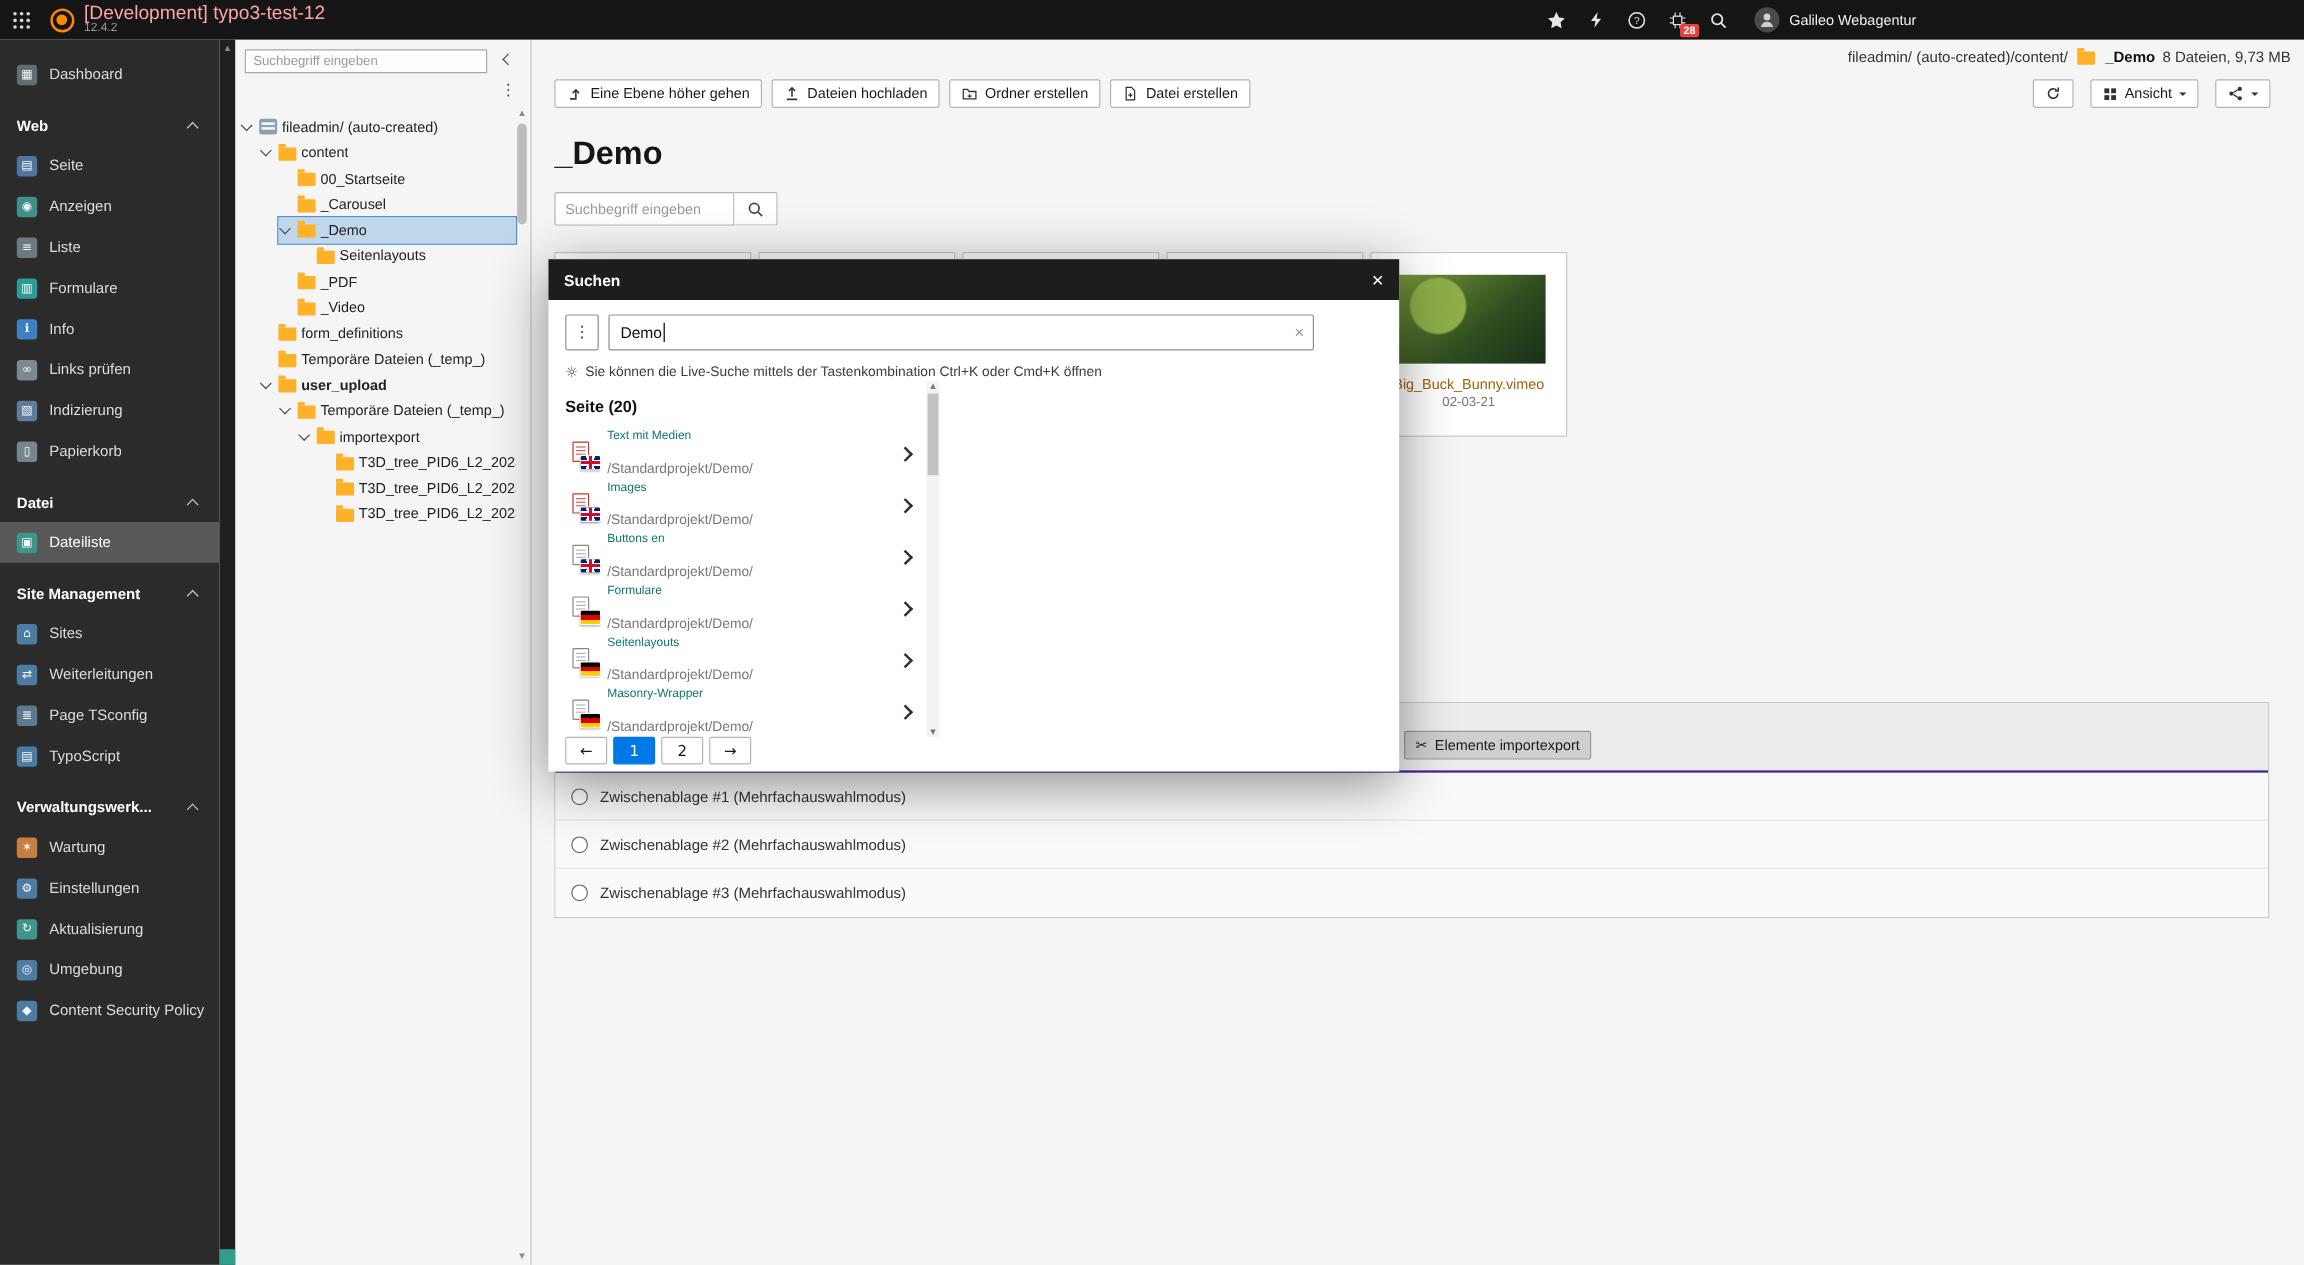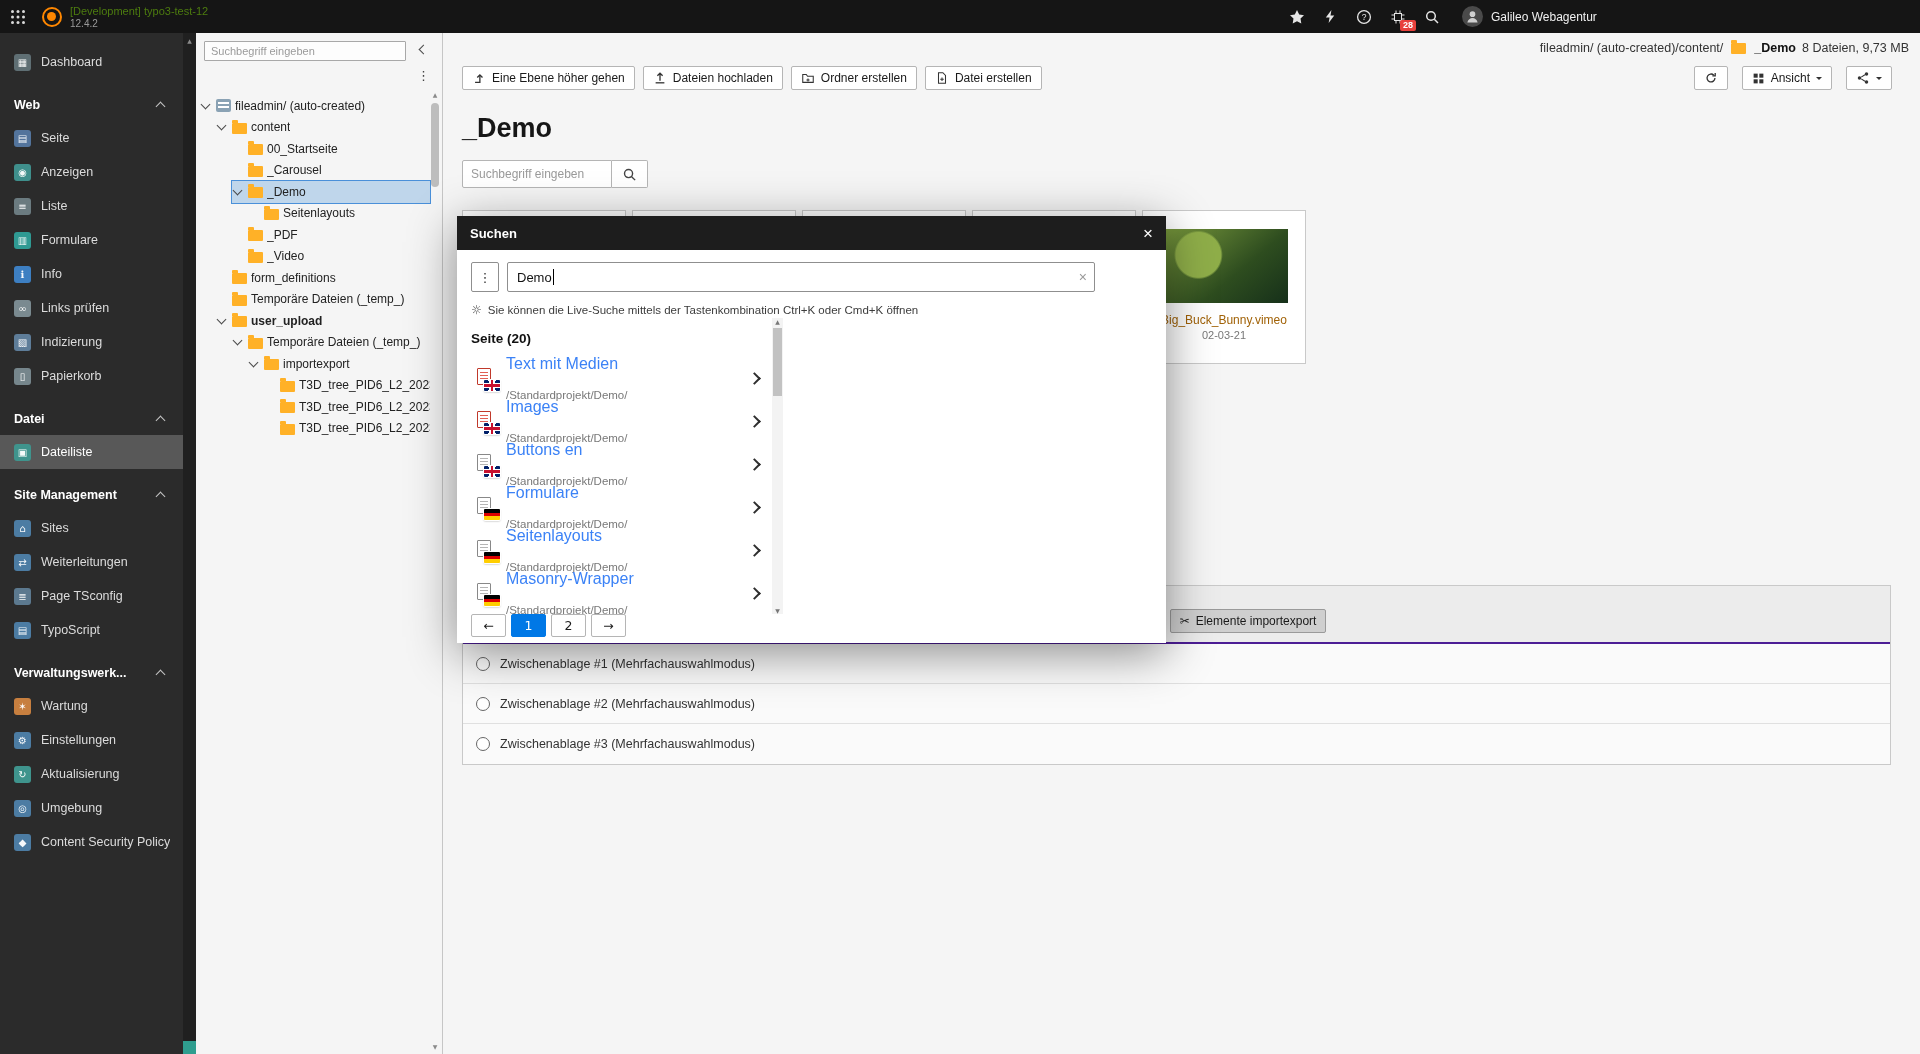--- a/index.html
+++ b/index.html
@@ -11,21 +11,21 @@
   
   .topbar{position:absolute;left:0;top:0;width:1920px;height:33px;background:#151515;
     display:flex;align-items:center;z-index:60;color:#fff}
   .tb-btn{background:none;border:0;display:flex;align-items:center;justify-content:center;
     height:33px;padding:0 6px;position:relative}
   .tb-apps{margin-left:4px}
   .tb-logo{width:20px;height:20px;border:2.5px solid #ff8700;border-radius:50%;
     margin:0 8px 0 10px;position:relative;flex:0 0 auto}
   .tb-logo::after{content:"";position:absolute;left:3px;top:3px;width:9px;height:9px;
     background:#ff8700;border-radius:50%}
-  .tb-name{font-size:11px;color:#4d7c0f;line-height:13px}
+  .tb-name{font-size:16px;color:#fca5a5;line-height:13px}
   .tb-ver{font-size:10px;color:#9a9a9a;line-height:11px}
   .tb-right{position:absolute;left:1283px;top:0;height:33px;display:flex;align-items:center;gap:6px}
   .tb-badge{position:absolute;right:-4px;bottom:2px;background:#e8413c;color:#fff;font-size:9px;
     line-height:11px;padding:0 3px;border-radius:2px;font-weight:700}
   .tb-user{display:flex;align-items:center;gap:8px;margin-left:10px;cursor:pointer}
   .tb-avatar{width:21px;height:21px;border-radius:50%;background:#4a4a4a;display:flex;
     align-items:center;justify-content:center;overflow:hidden}
   .tb-username{font-size:12px;color:#f0f0f0;white-space:nowrap}
 
   
@@ -154,21 +154,21 @@
   .flag.gb{background:#012169}
   .flag.gb::before{content:"";position:absolute;inset:0;background:
     linear-gradient(63deg,transparent 44%,#fff 44% 56%,transparent 56%),
     linear-gradient(-63deg,transparent 44%,#fff 44% 56%,transparent 56%)}
   .flag.gb::after{content:"";position:absolute;inset:0;background:
     linear-gradient(to bottom,transparent 39%,#c8102e 39% 61%,transparent 61%),
     linear-gradient(to right,transparent 41%,#c8102e 41% 59%,transparent 59%),
     linear-gradient(to bottom,transparent 28%,#fff 28% 72%,transparent 72%),
     linear-gradient(to right,transparent 32%,#fff 32% 68%,transparent 68%)}
   .res-txt{min-width:0}
-  .res-title{font-size:16px;color:#3b82f6}
+  .res-title{font-size:10px;color:#0f766e}
   .res-path{font-size:11.5px;color:#787878;margin-top:16px}
   .res-row .chv{margin-left:auto}
   .res-row .chv::before{width:7px;height:7px;border-width:2px;border-color:#2e2e2e}
   .mscroll{position:absolute;left:315px;top:102px;width:11px;height:296px;background:#f3f3f3}
   .mscroll .sarr{position:absolute;left:0;width:11px;text-align:center;font-size:6px;color:#777}
   .mscroll .sarr.t{top:0}
   .mscroll .sarr.b{bottom:0}
   .mscroll .thumb{position:absolute;left:1px;top:10px;width:9px;height:68px;background:#c2c2c2}
   .mpag{position:absolute;left:14px;bottom:6px;display:flex;gap:5px}
   .pg{min-width:35px;height:23px;border:1px solid #b5b5b5;background:#fff;border-radius:2px;

